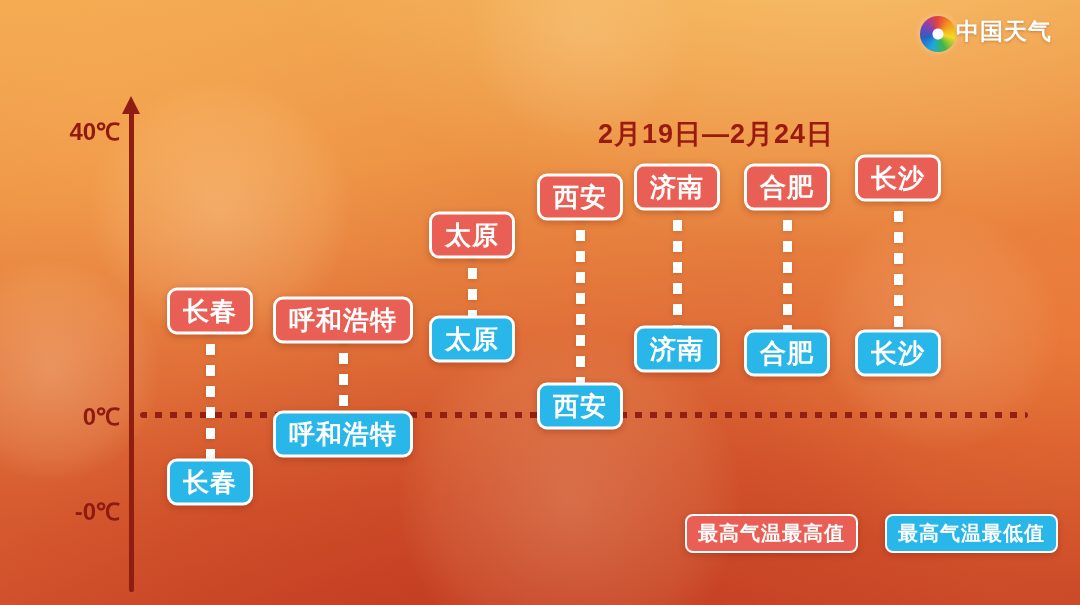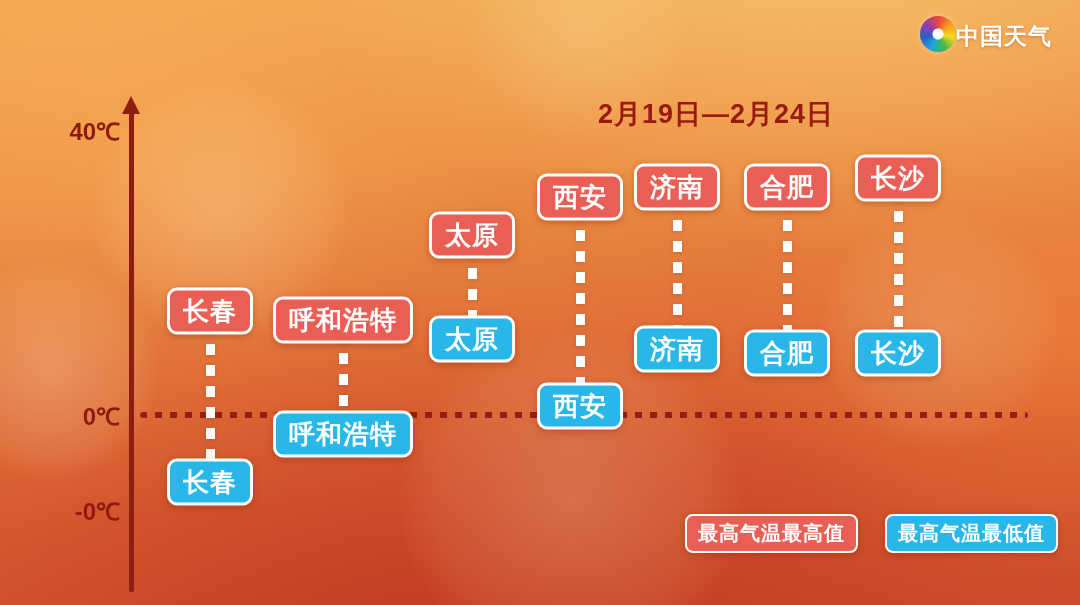--- a/index.html
+++ b/index.html
@@ -17,33 +17,33 @@
   }
 
   .bokeh { position:absolute; border-radius:50%; pointer-events:none;
     background:radial-gradient(circle, rgba(255,235,190,.28) 0%, rgba(255,220,160,.12) 55%, transparent 72%); }
   .b1 { left:90px;  top:80px;  width:260px; height:260px; }
   .b2 { left:-60px; top:260px; width:220px; height:220px; }
   .b3 { left:400px; top:330px; width:340px; height:340px; opacity:.8; }
   .b4 { left:820px; top:210px; width:240px; height:240px; opacity:.7; }
   .b5 { left:470px; top:-80px; width:220px; height:220px; opacity:.7; }
 
-  .brand { position:absolute; top:16px; right:28px; display:flex; align-items:flex-end; }
+  .brand { position:absolute; top:16px; right:28px; display:flex; align-items:flex-start; }
   .brand-icon { width:36px; height:36px; border-radius:50%; display:inline-block;
     background:
       radial-gradient(circle at 50% 50%, #ffffff 0 5px, rgba(255,255,255,0) 6px),
       conic-gradient(#e8443a, #f59c1f, #f5d921, #41b649, #1ba8e0, #2a5fc4, #8c3fb0, #e8443a);
     box-shadow:0 0 6px rgba(255,255,255,.35); }
   .brand-text { color:#ffffff; font-size:23px; font-weight:bold; letter-spacing:1px;
     text-shadow:0 1px 3px rgba(120,40,10,.35); }
 
   .title { position:absolute; top:26px; left:0; width:1080px; padding-right:58px;
     text-align:center; font-size:53px; font-weight:900; color:#9a1a10; letter-spacing:3px;
     text-shadow:0 1px 0 rgba(255,255,255,.12); }
-  .subtitle { position:absolute; top:96px; left:716px; transform:translateX(-50%);
+  .subtitle { position:absolute; top:116px; left:716px; transform:translateX(-50%);
     font-size:27px; font-weight:bold; color:#9a1a10; letter-spacing:1px; }
 
   .yaxis-line { position:absolute; left:129px; top:112px; width:5px; height:480px;
     background:#8e1d12; border-radius:2px; }
   .yaxis-arrow { position:absolute; left:122px; top:96px; width:0; height:0;
     border-left:9px solid transparent; border-right:9px solid transparent;
     border-bottom:18px solid #8e1d12; }
   .tick { position:absolute; left:18px; width:102px; text-align:right;
     font-size:24px; font-weight:bold; color:#8e1a10; transform:translateY(-50%); }
 

